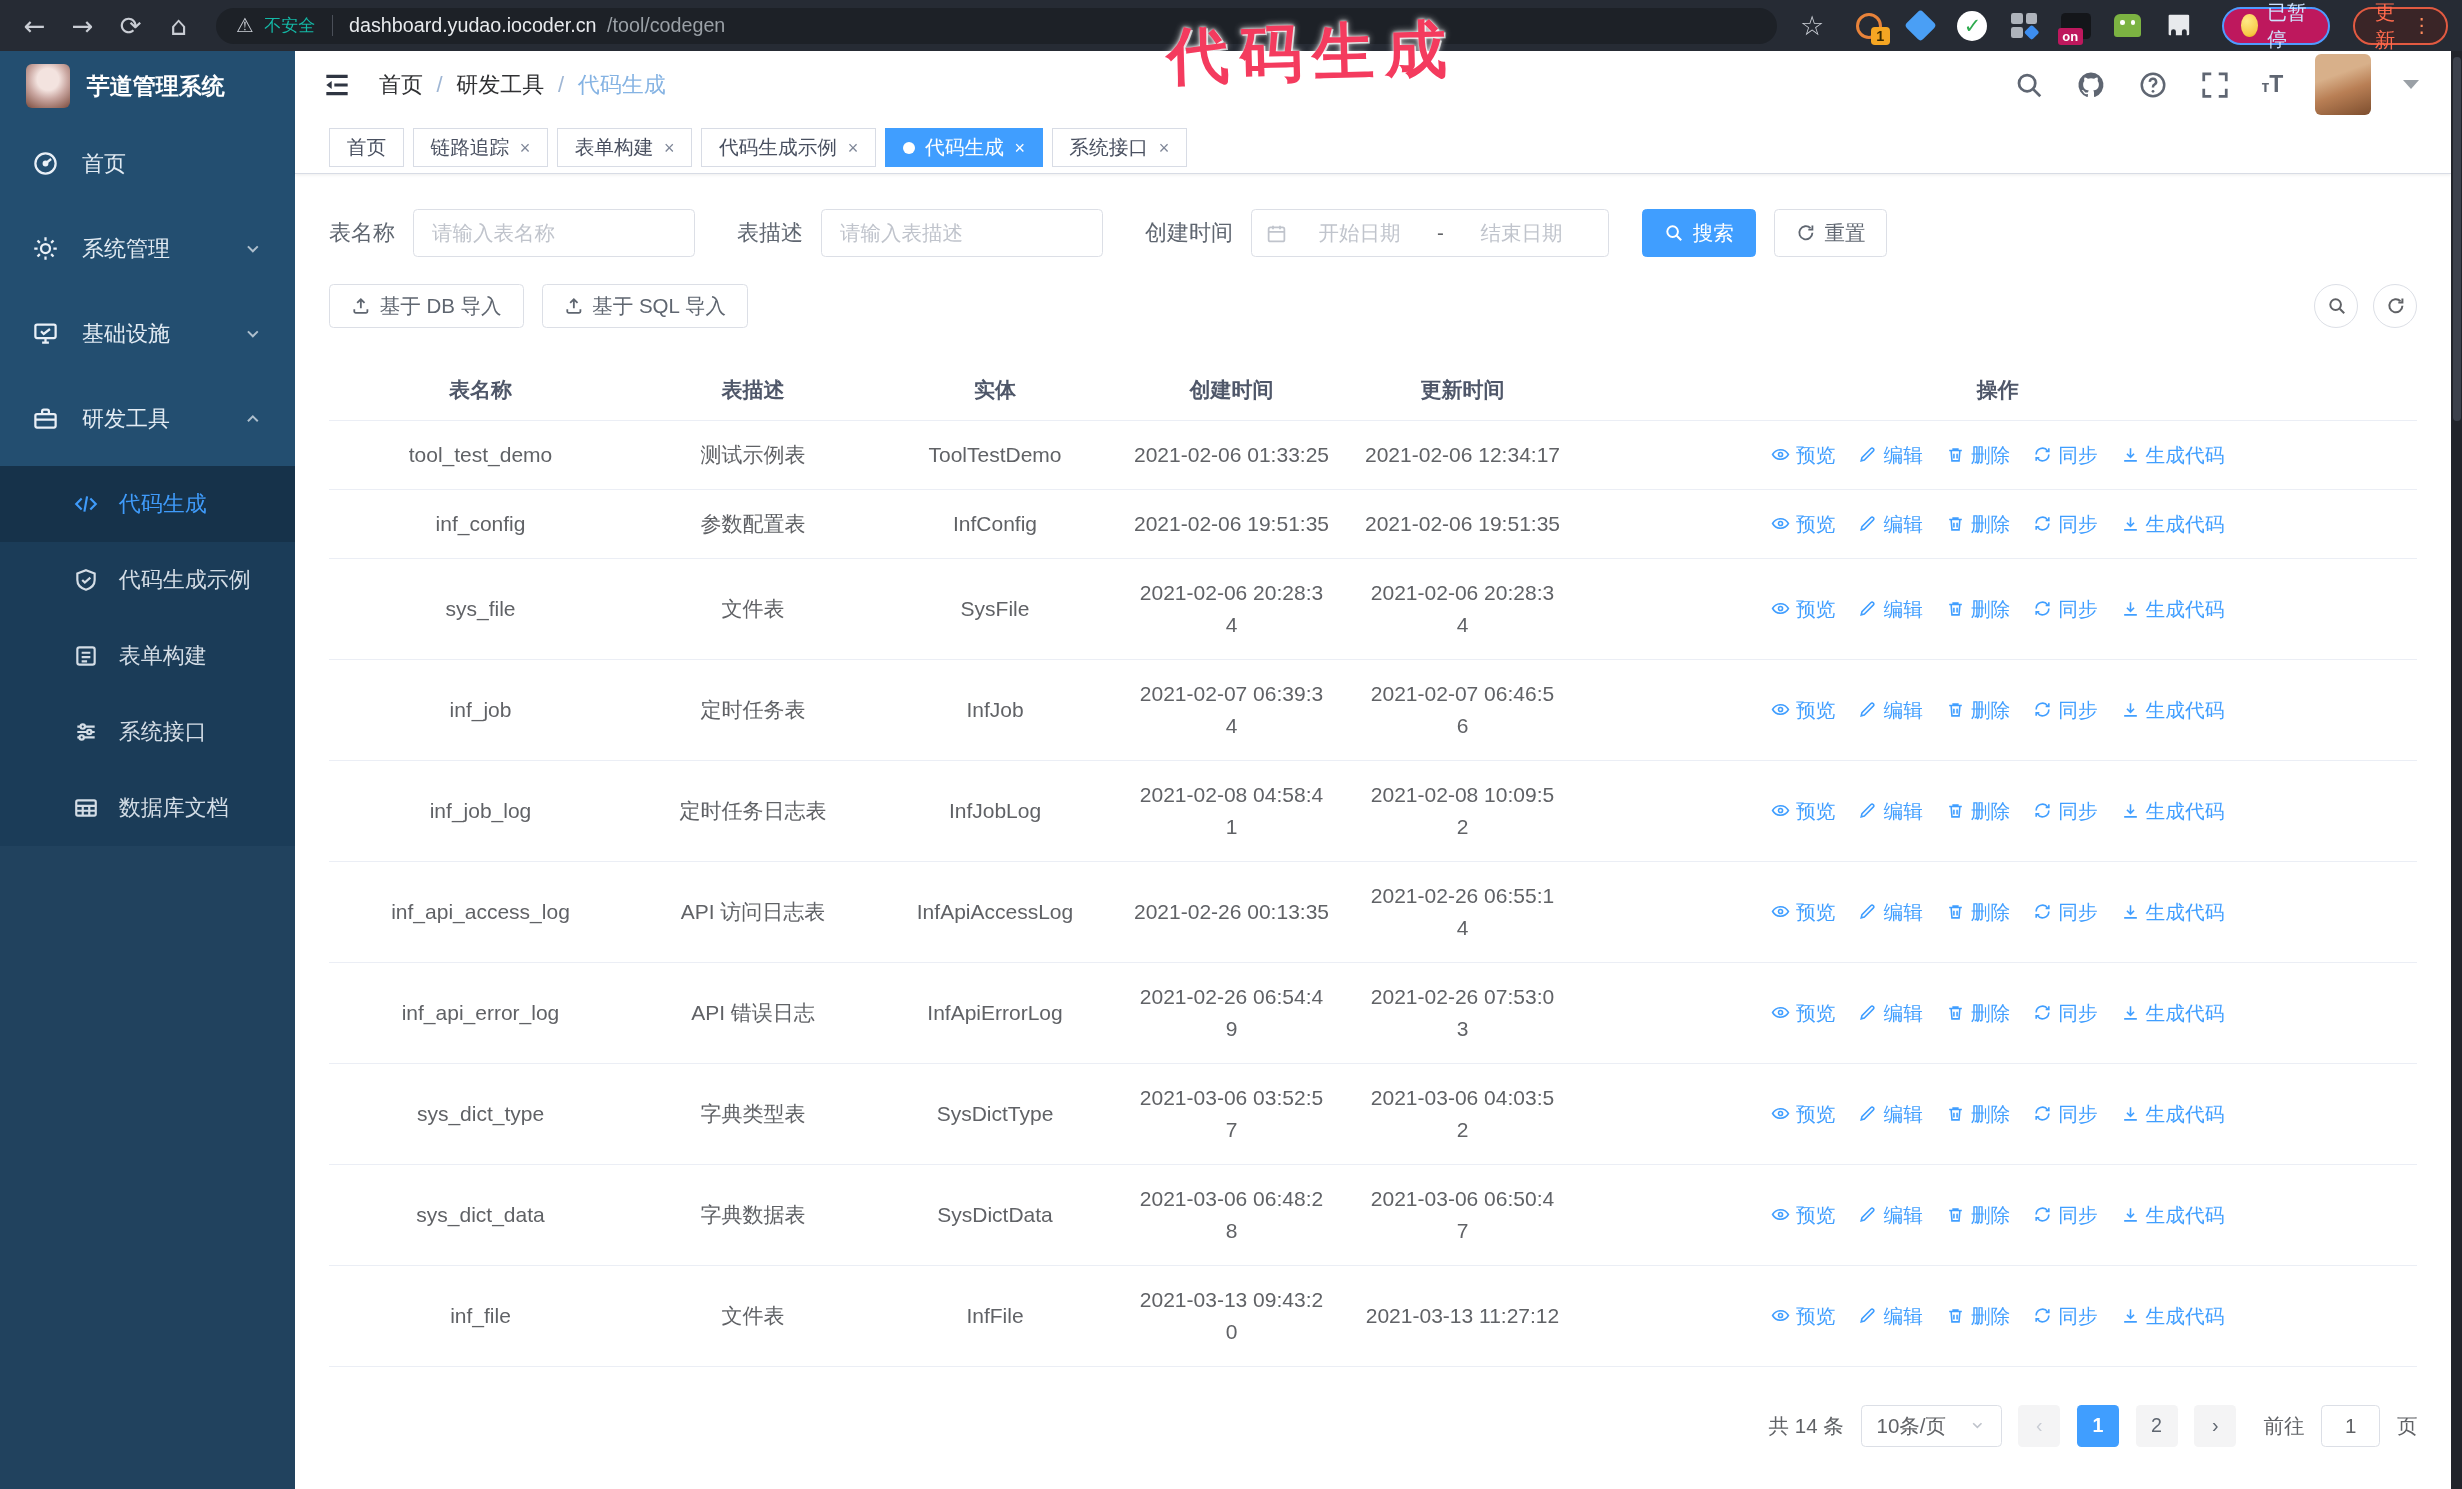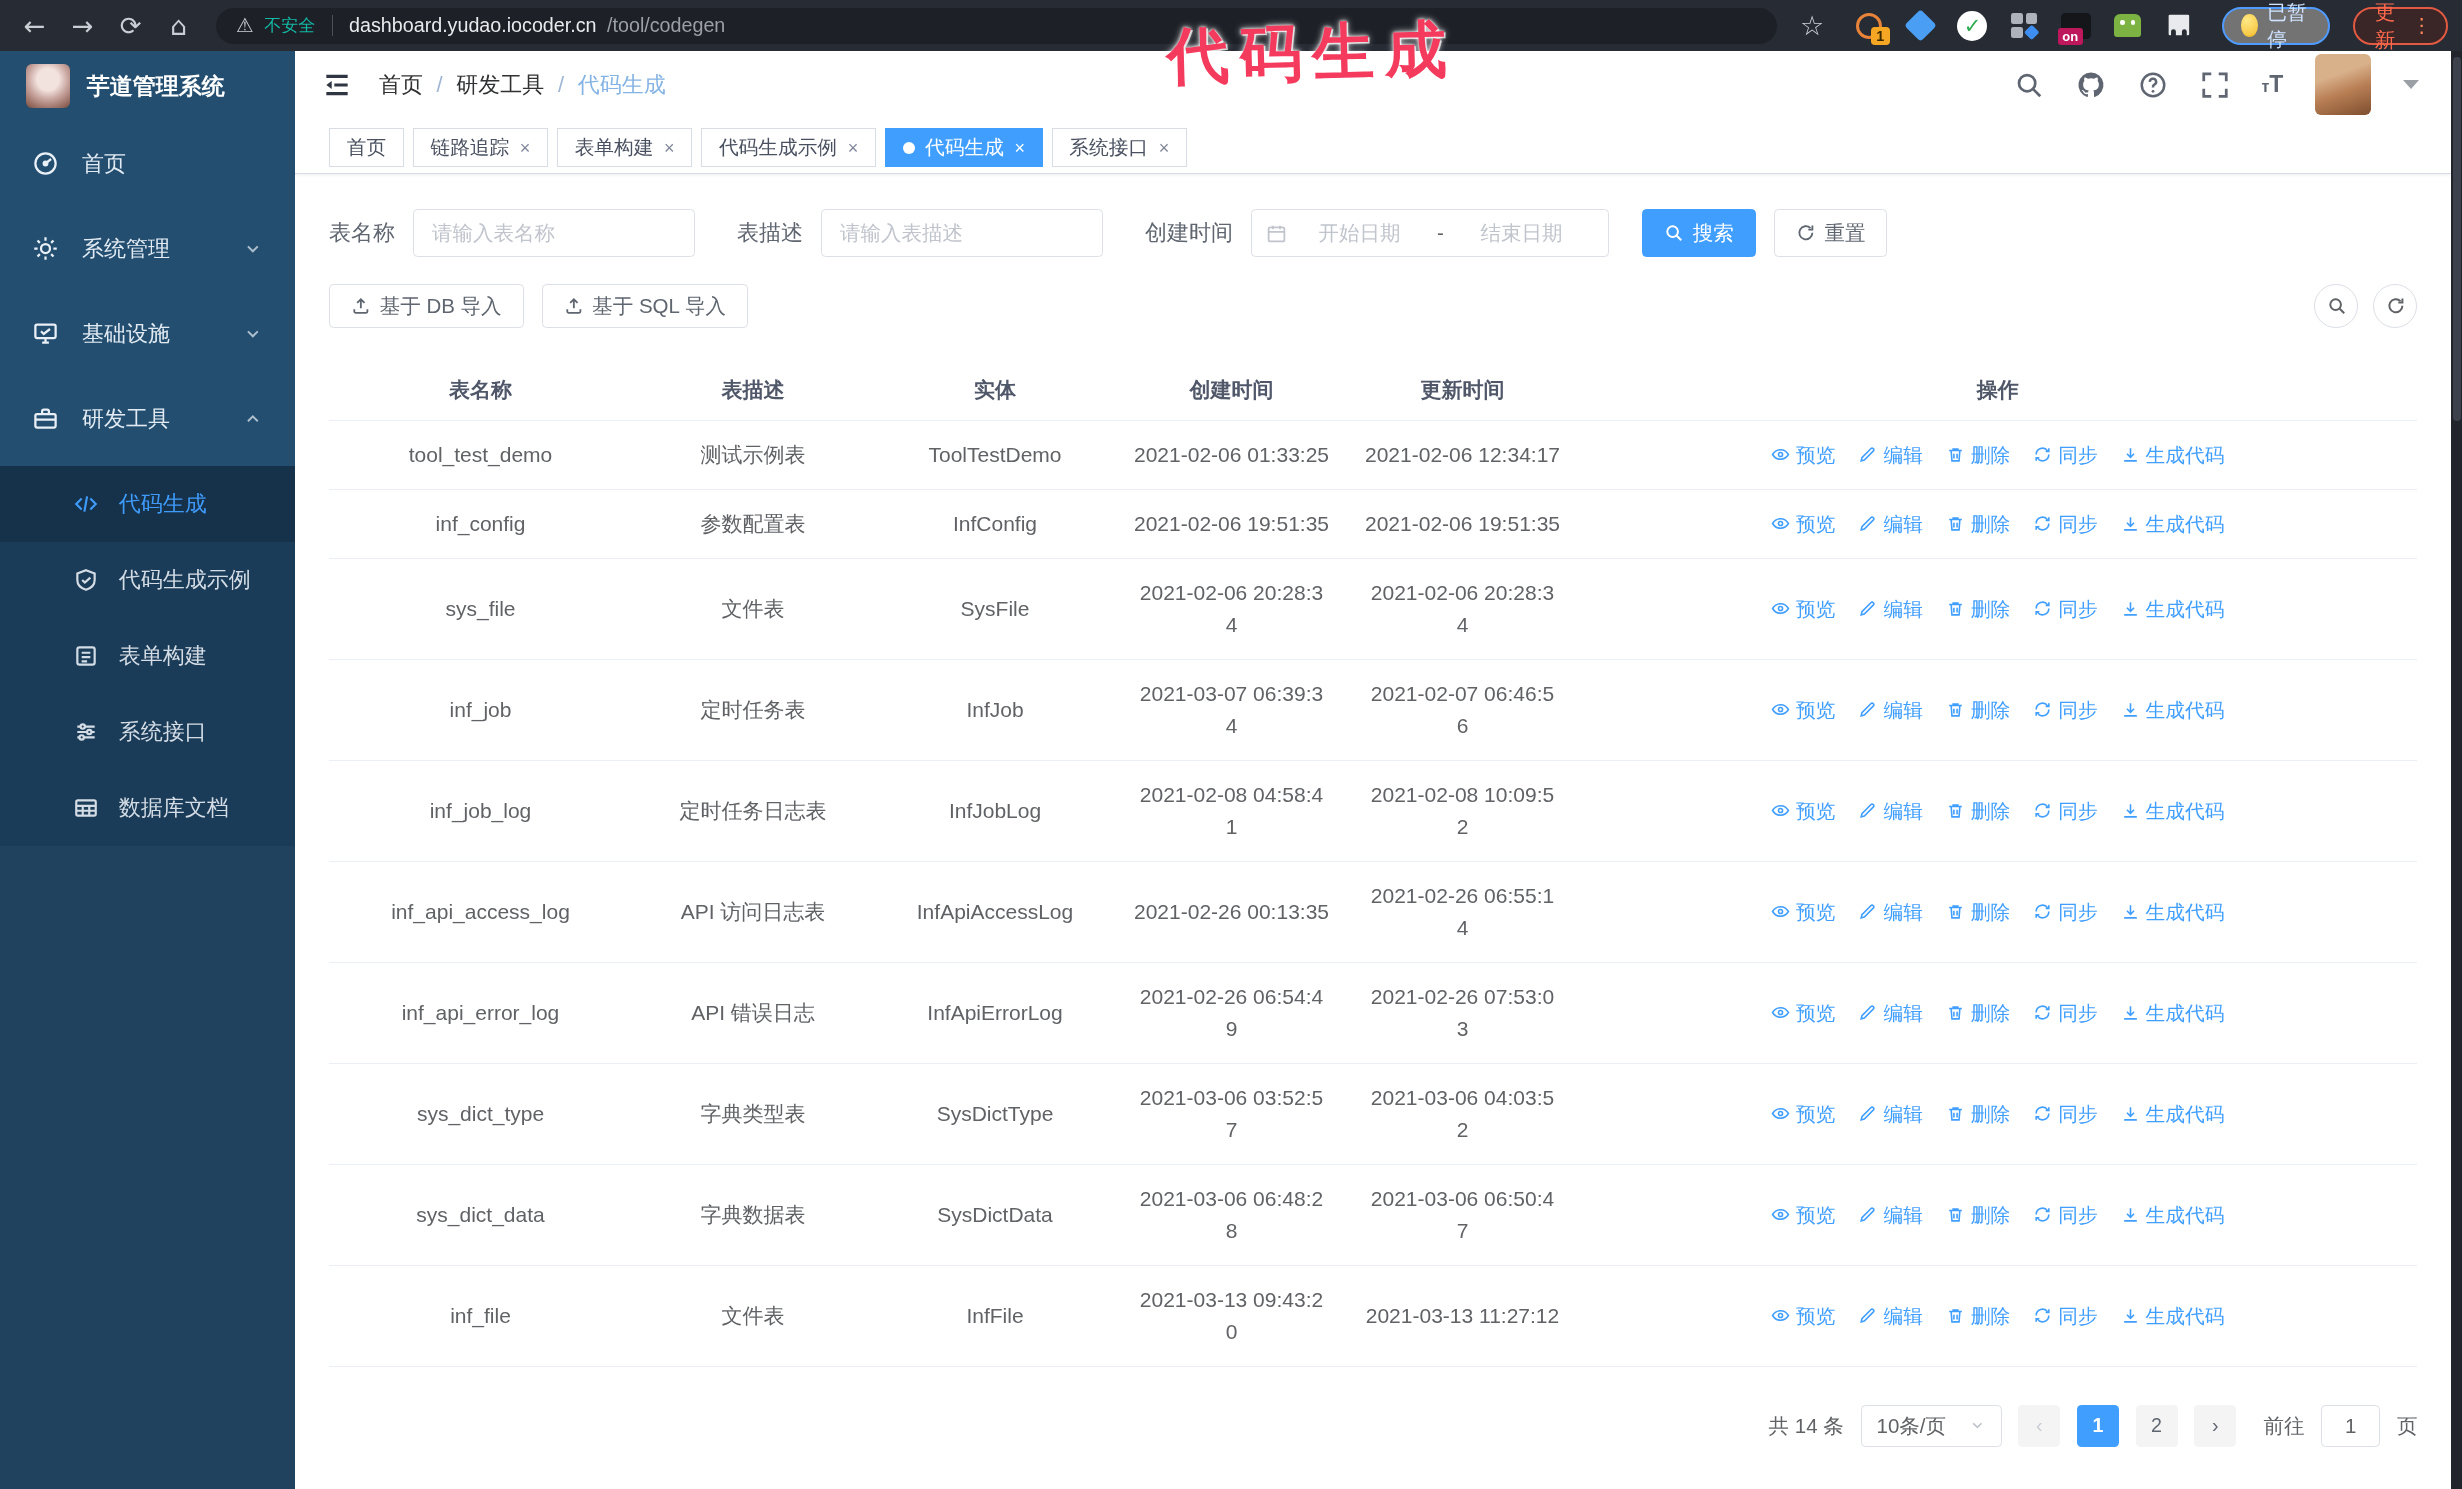--- a/index.html
+++ b/index.html
@@ -30,21 +30,21 @@
   .ext-grid { display:grid; grid-template-columns:11.4px 11.4px; grid-gap:3px; }
   .ext-grid i { width:11.4px; height:11.4px; background:#aeb3bb; border-radius:2.3px; }
   .ext-grid i.blue { background:#3d8ef0; transform:rotate(45deg); }
   .ext-dark { width:30px; height:26px; background:#14161a; border-radius:4.5px; position:relative; }
   .ext-on { position:absolute; left:-3px; bottom:-6px; background:#be185d; color:#fff; font-size:13px; font-weight:bold;
             padding:0.8px 4.5px; border-radius:3px; }
   .ext-robot { width:27px; height:23px; background:#7cb342; border-radius:6px 6px 3px 3px; position:relative; }
   .ext-robot::before, .ext-robot::after { content:""; position:absolute; top:6px; width:4.5px; height:4.5px; background:#fff; border-radius:50%; }
   .ext-robot::before { left:6px; } .ext-robot::after { right:6px; }
   .badge-paused { display:flex; align-items:center; gap:9px; height:38px; padding:0 16.7px; margin-left:21px;
-                  background:#737373; border:2.3px solid #4f9bff; border-radius:19.7px; }
+                  background:#be185d; border:2.3px solid #4f9bff; border-radius:19.7px; }
   .emoji-face { width:23px; height:23px; border-radius:50%; background:radial-gradient(circle at 35% 30%,#ffe985,#f7c948 70%,#e0a800); position:relative; }
   .badge-paused-label { color:#cfe3ff; font-size:19.7px; }
   .btn-update { display:flex; align-items:center; gap:12px; height:38px; padding:0 15px 0 19.7px; margin-left:16.7px;
                 background:#3a2527; border:2.3px solid #e25a41; border-radius:19.7px; }
   .btn-update-label { color:#ff6a4d; font-size:20.5px; }
   .kebab { color:#ff8a5c; font-size:19.7px; letter-spacing:0; line-height:1; }
 
   
   .app { position:absolute; top:51px; left:0; right:10.6px; bottom:0; display:flex; }
   .scrollbar { position:absolute; top:51px; right:0; width:10.6px; bottom:0; background:#21242b; }
@@ -579,21 +579,21 @@
                       </svg>
                       <span>生成代码</span>
                     </a>
                 </span>
               </td>
             </tr>
               <tr>
               <td>inf_job</td>
               <td>定时任务表</td>
               <td>InfJob</td>
-              <td class="time">2021-03-07 06:39:3
+              <td class="time">2021-02-07 06:39:3
 4</td>
               <td class="time">2021-02-07 06:46:5
 6</td>
               <td>
                 <span class="ops">
                   <a class="op-link">
                       <svg class="op-icon" viewBox="0 0 24 24" fill="none" stroke="currentColor" stroke-width="2">
                         <path d="M2 12s3.5-6 10-6 10 6 10 6-3.5 6-10 6-10-6-10-6z"></path>
                         <circle cx="12" cy="12" r="2.6"></circle>
                       </svg>

